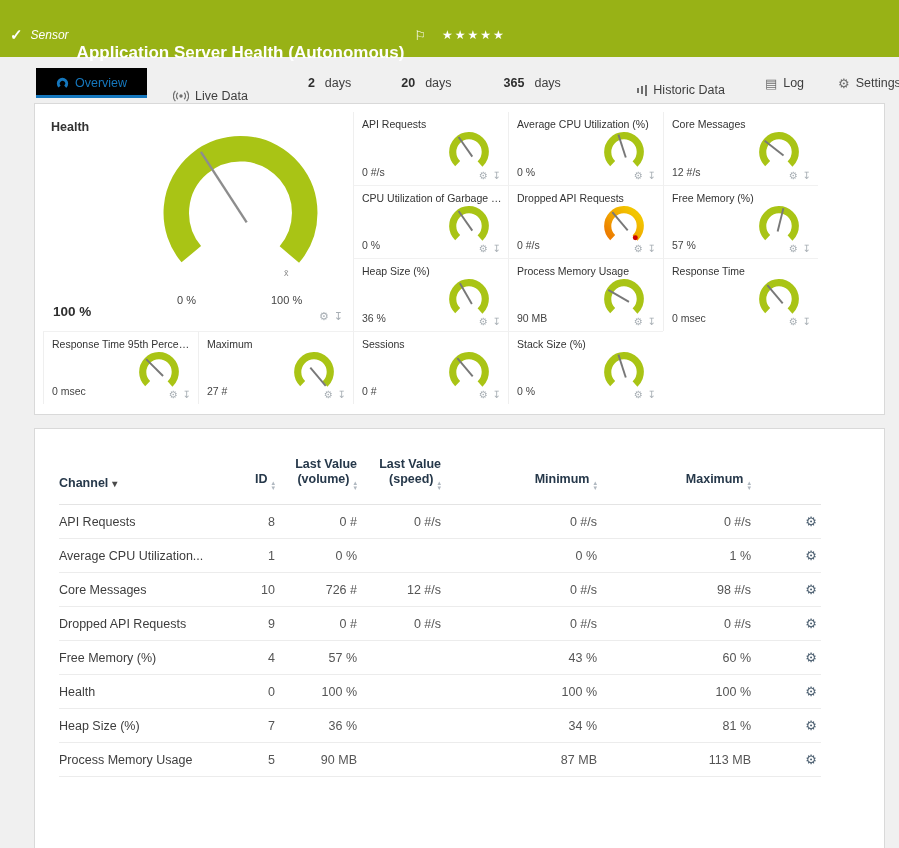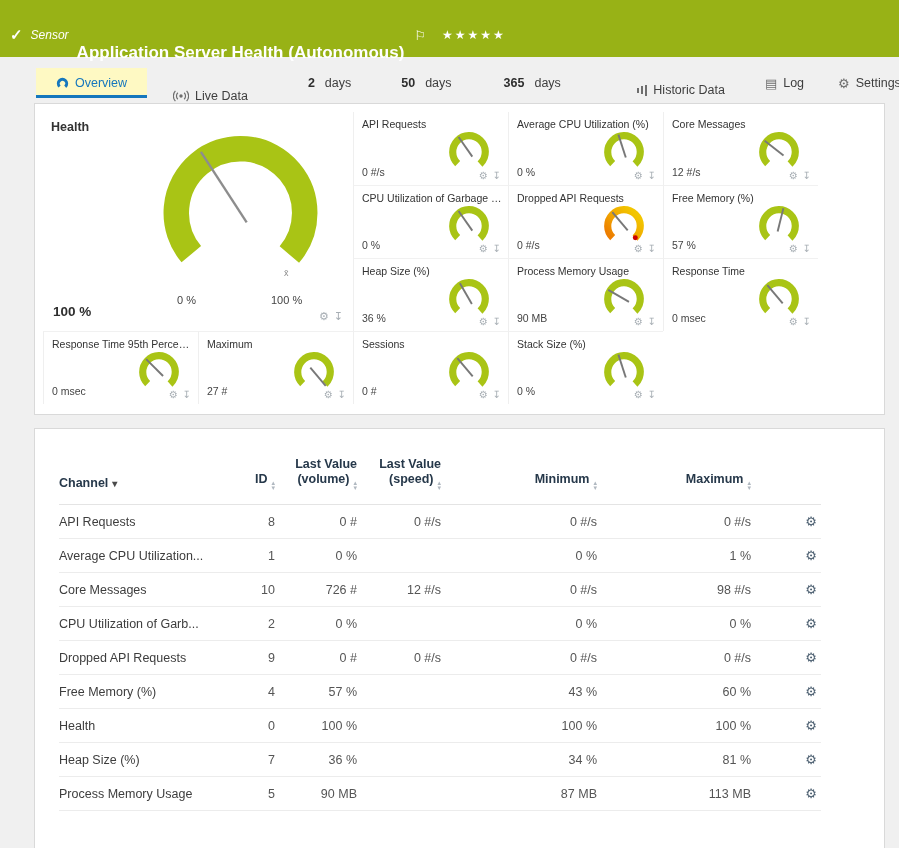--- a/index.html
+++ b/index.html
@@ -14,21 +14,21 @@
   .sensor-title { font-size:17px; font-weight:bold; white-space:nowrap;margin-top:36px; }
   .flag { font-size:13px; margin-left:2px; }
   .stars { font-size:12px; letter-spacing:2px; margin-left:8px; }
   .ok-badge { font-size:11px; font-weight:bold; margin:3px 0 0 45px; }
 
   
   .tabs { display:flex; align-items:stretch; height:30px; margin:11px 14px 0 36px;
     font-size:12.5px; color:#3e3e3e; }
   .tab { display:flex; align-items:center; gap:6px; padding:0 14px; cursor:pointer; white-space:nowrap; }
   .tab .tab-ic { color:#6e6e6e; display:inline-flex; align-items:center; }
-  .tab.active { color:#1577bd; box-shadow:inset 0 -3px 0 #1577bd; background:#fef9c3; }
+  .tab.active { color:#1577bd; box-shadow:inset 0 -3px 0 #1577bd; background:#000000; }
   .tab.active .tab-ic { color:#1577bd; }
   .tab-overview { padding:0 20px; }
   .tab-live { margin-left:12px;margin-top:26px; }
   .tab-days { padding:0 10px; }
   .tab-days b { color:#2e2e2e; margin-right:4px; }
   .tab-d1 { margin-left:36px; } .tab-d2 { margin-left:30px; } .tab-d3 { margin-left:32px; }
   .tab-historic { margin-left:52px;margin-top:14px; }
   .tab-log { margin-left:12px; }
   .tab-settings { margin-left:12px; padding:0 0 0 8px; }
   .bars { display:inline-flex; align-items:flex-end; gap:1.5px; }
@@ -118,21 +118,21 @@
           <path d="M4.8 2.8a4.5 4.5 0 0 0 0 6.4M11.2 2.8a4.5 4.5 0 0 1 0 6.4M2.4 0.9a7.4 7.4 0 0 0 0 10.2M13.6 0.9a7.4 7.4 0 0 1 0 10.2" fill="none" stroke="currentColor" stroke-width="1.2"></path>
         </svg>
     </span>
     <span>Live Data</span>
   </div>
   <div class="tab tab-days tab-d1">
     <b>2</b>
     <span>days</span>
   </div>
   <div class="tab tab-days tab-d2">
-    <b>50</b>
+    <b>20</b>
     <span>days</span>
   </div>
   <div class="tab tab-days tab-d3">
     <b>365</b>
     <span>days</span>
   </div>
   <div class="tab tab-historic">
     <span class="tab-ic bars">
         <i></i>
         <i></i>
@@ -417,29 +417,20 @@
         <tr>
     <td class="c-channel">Core Messages</td>
     <td class="c-id">10</td>
     <td class="c-volume">726 #</td>
     <td class="c-speed">12 #/s</td>
     <td class="c-min">0 #/s</td>
     <td class="c-max">98 #/s</td>
     <td class="c-gear"><span>⚙</span></td>
   </tr>
         <tr>
-    <td class="c-channel">CPU Utilization of Garb...</td>
-    <td class="c-id">2</td>
-    <td class="c-volume">0 %</td>
-    <td class="c-speed"></td>
-    <td class="c-min">0 %</td>
-    <td class="c-max">0 %</td>
-    <td class="c-gear"><span>⚙</span></td>
-  </tr>
-        <tr>
     <td class="c-channel">Dropped API Requests</td>
     <td class="c-id">9</td>
     <td class="c-volume">0 #</td>
     <td class="c-speed">0 #/s</td>
     <td class="c-min">0 #/s</td>
     <td class="c-max">0 #/s</td>
     <td class="c-gear"><span>⚙</span></td>
   </tr>
         <tr>
     <td class="c-channel">Free Memory (%)</td>

